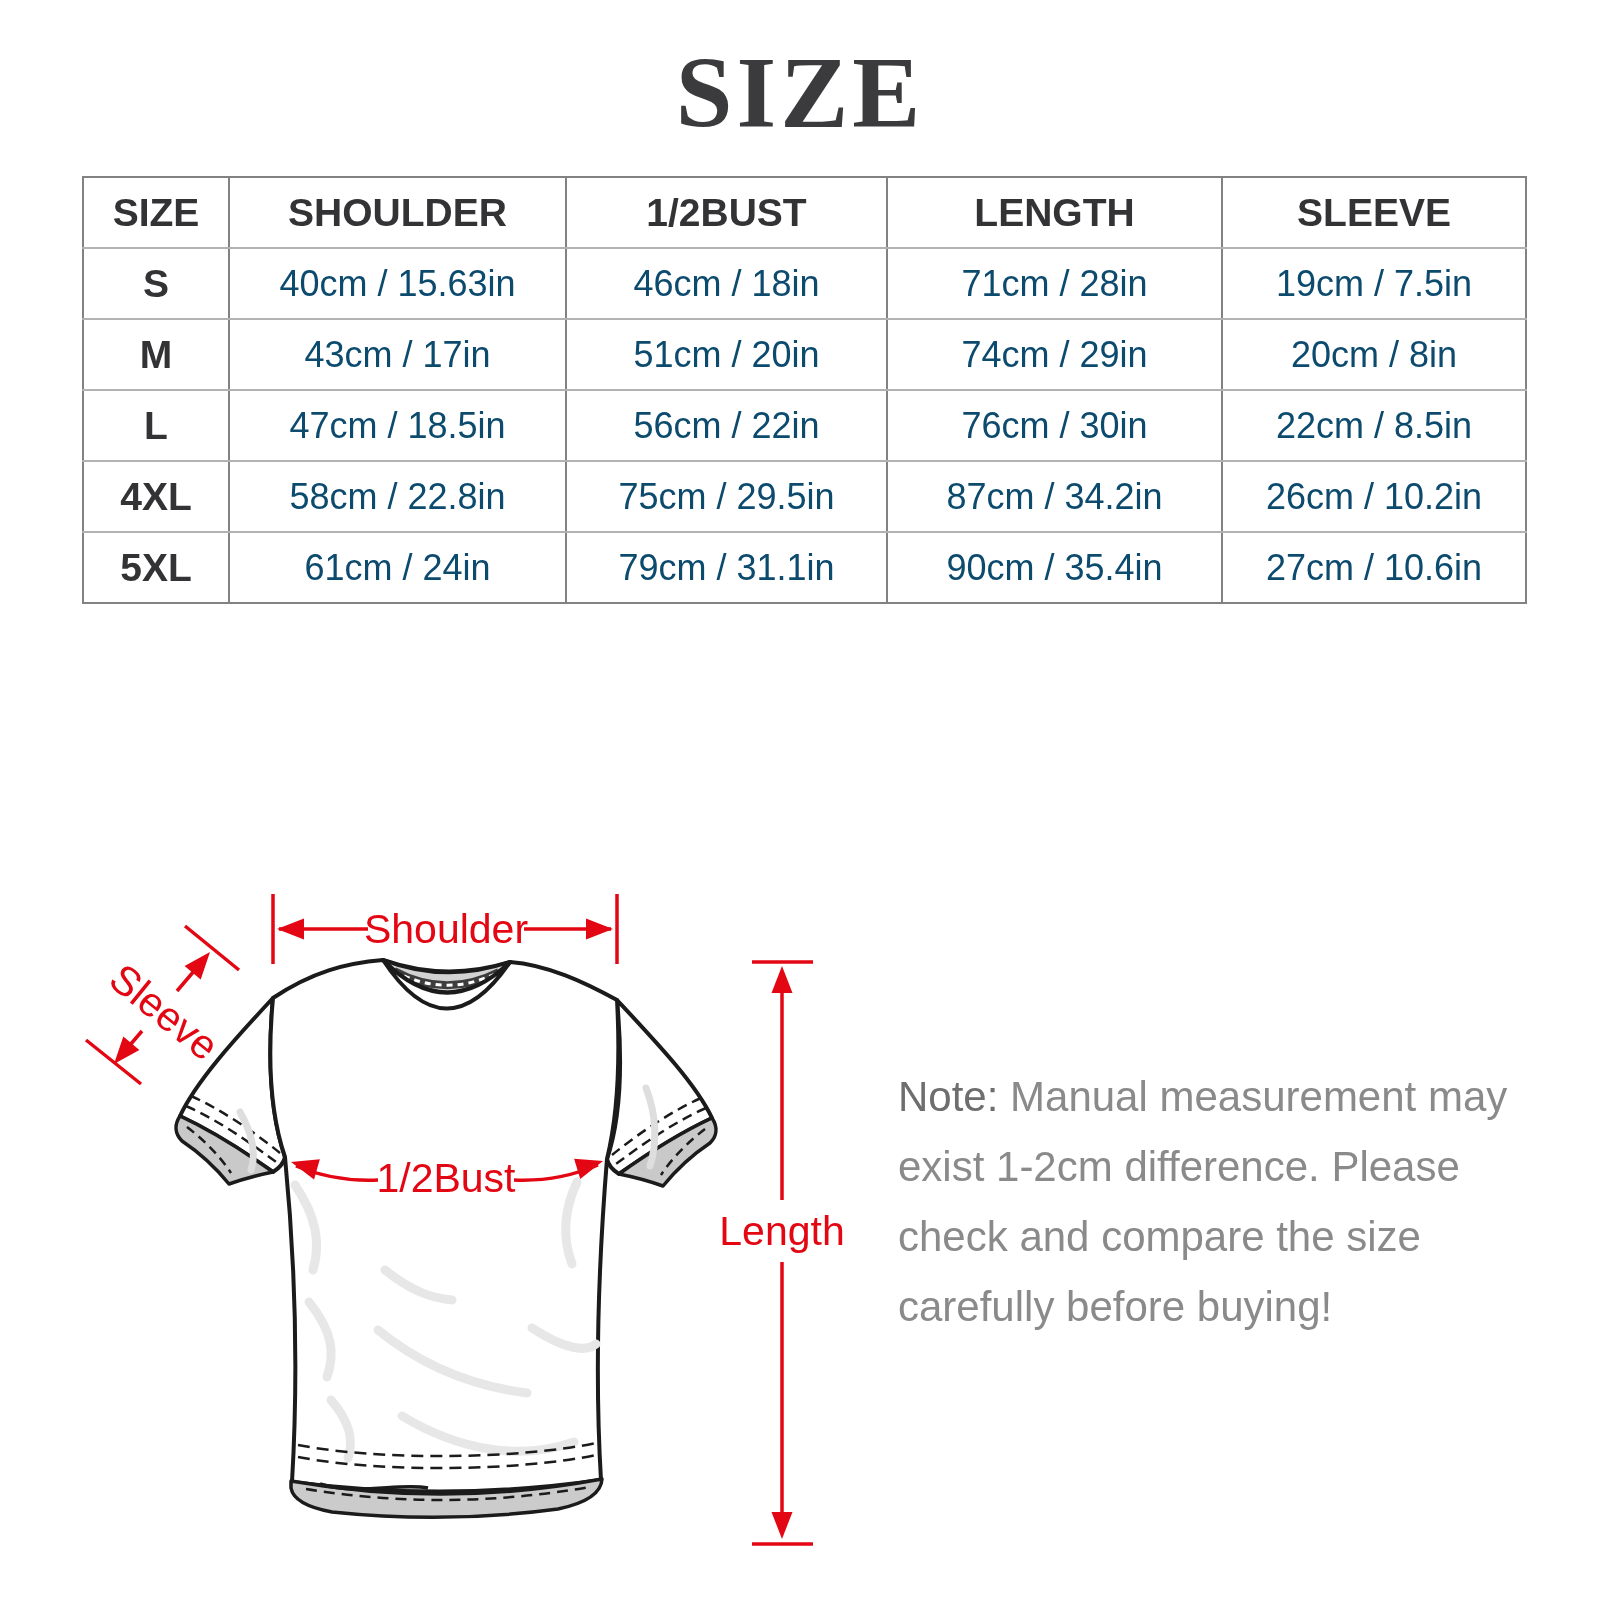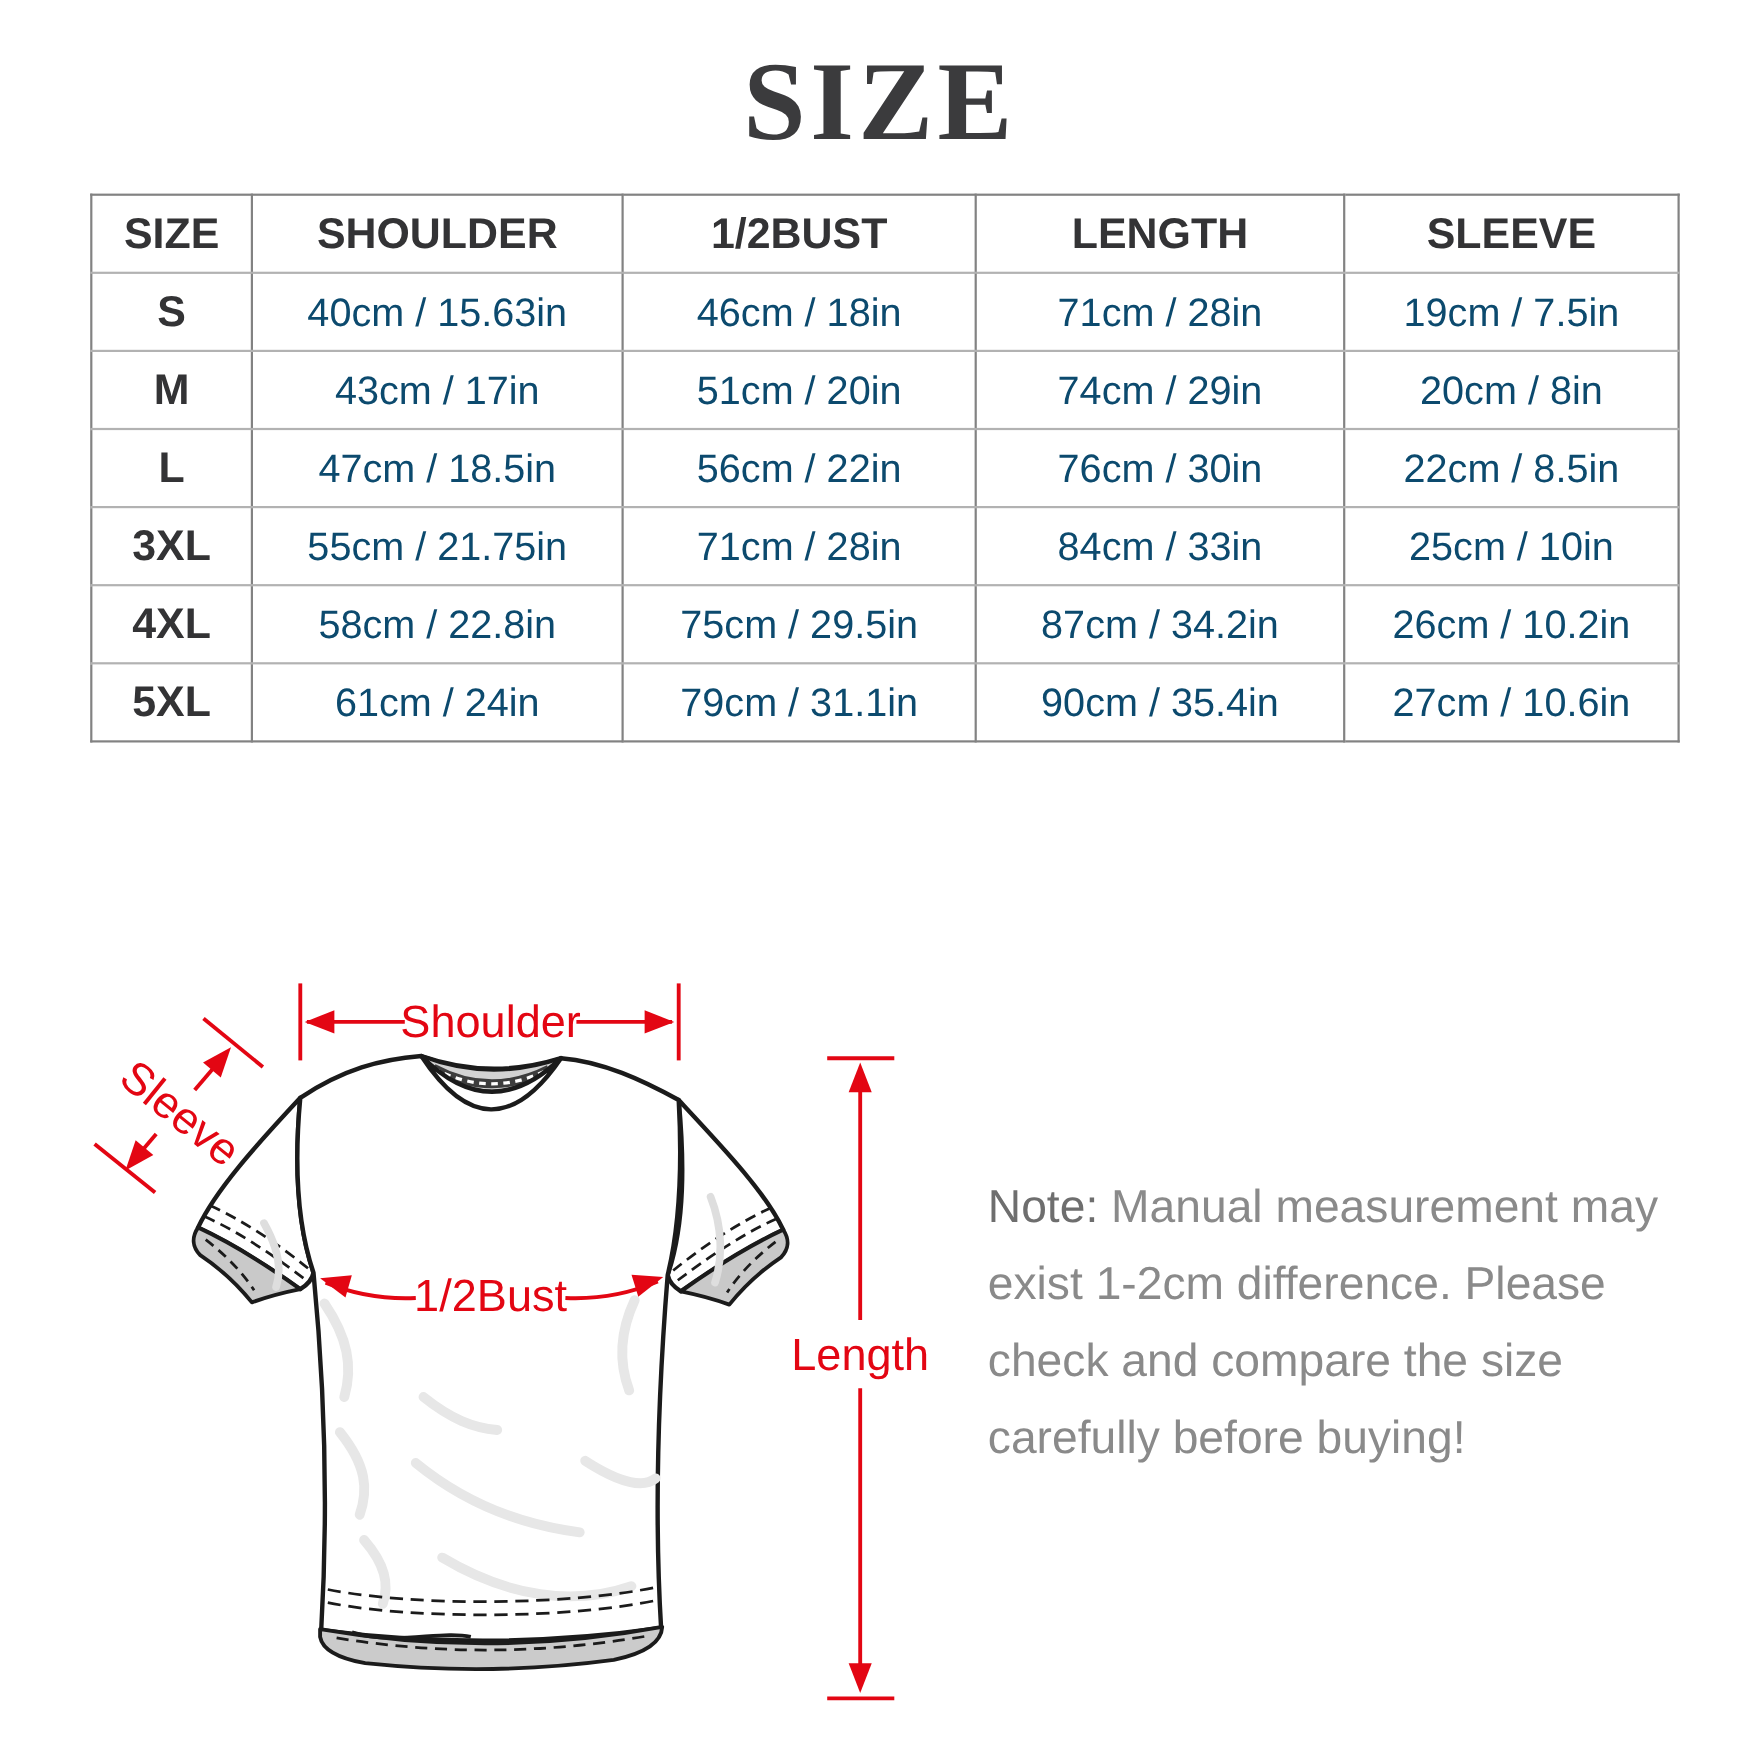--- a/index.html
+++ b/index.html
@@ -80,27 +80,20 @@
           <td class="value-cell">20cm / 8in</td>
         </tr>
         <tr>
           <td class="size-cell">L</td>
           <td class="value-cell">47cm / 18.5in</td>
           <td class="value-cell">56cm / 22in</td>
           <td class="value-cell">76cm / 30in</td>
           <td class="value-cell">22cm / 8.5in</td>
         </tr>
         <tr>
-          <td class="size-cell">3XL</td>
-          <td class="value-cell">55cm / 21.75in</td>
-          <td class="value-cell">71cm / 28in</td>
-          <td class="value-cell">84cm / 33in</td>
-          <td class="value-cell">25cm / 10in</td>
-        </tr>
-        <tr>
           <td class="size-cell">4XL</td>
           <td class="value-cell">58cm / 22.8in</td>
           <td class="value-cell">75cm / 29.5in</td>
           <td class="value-cell">87cm / 34.2in</td>
           <td class="value-cell">26cm / 10.2in</td>
         </tr>
         <tr>
           <td class="size-cell">5XL</td>
           <td class="value-cell">61cm / 24in</td>
           <td class="value-cell">79cm / 31.1in</td>

